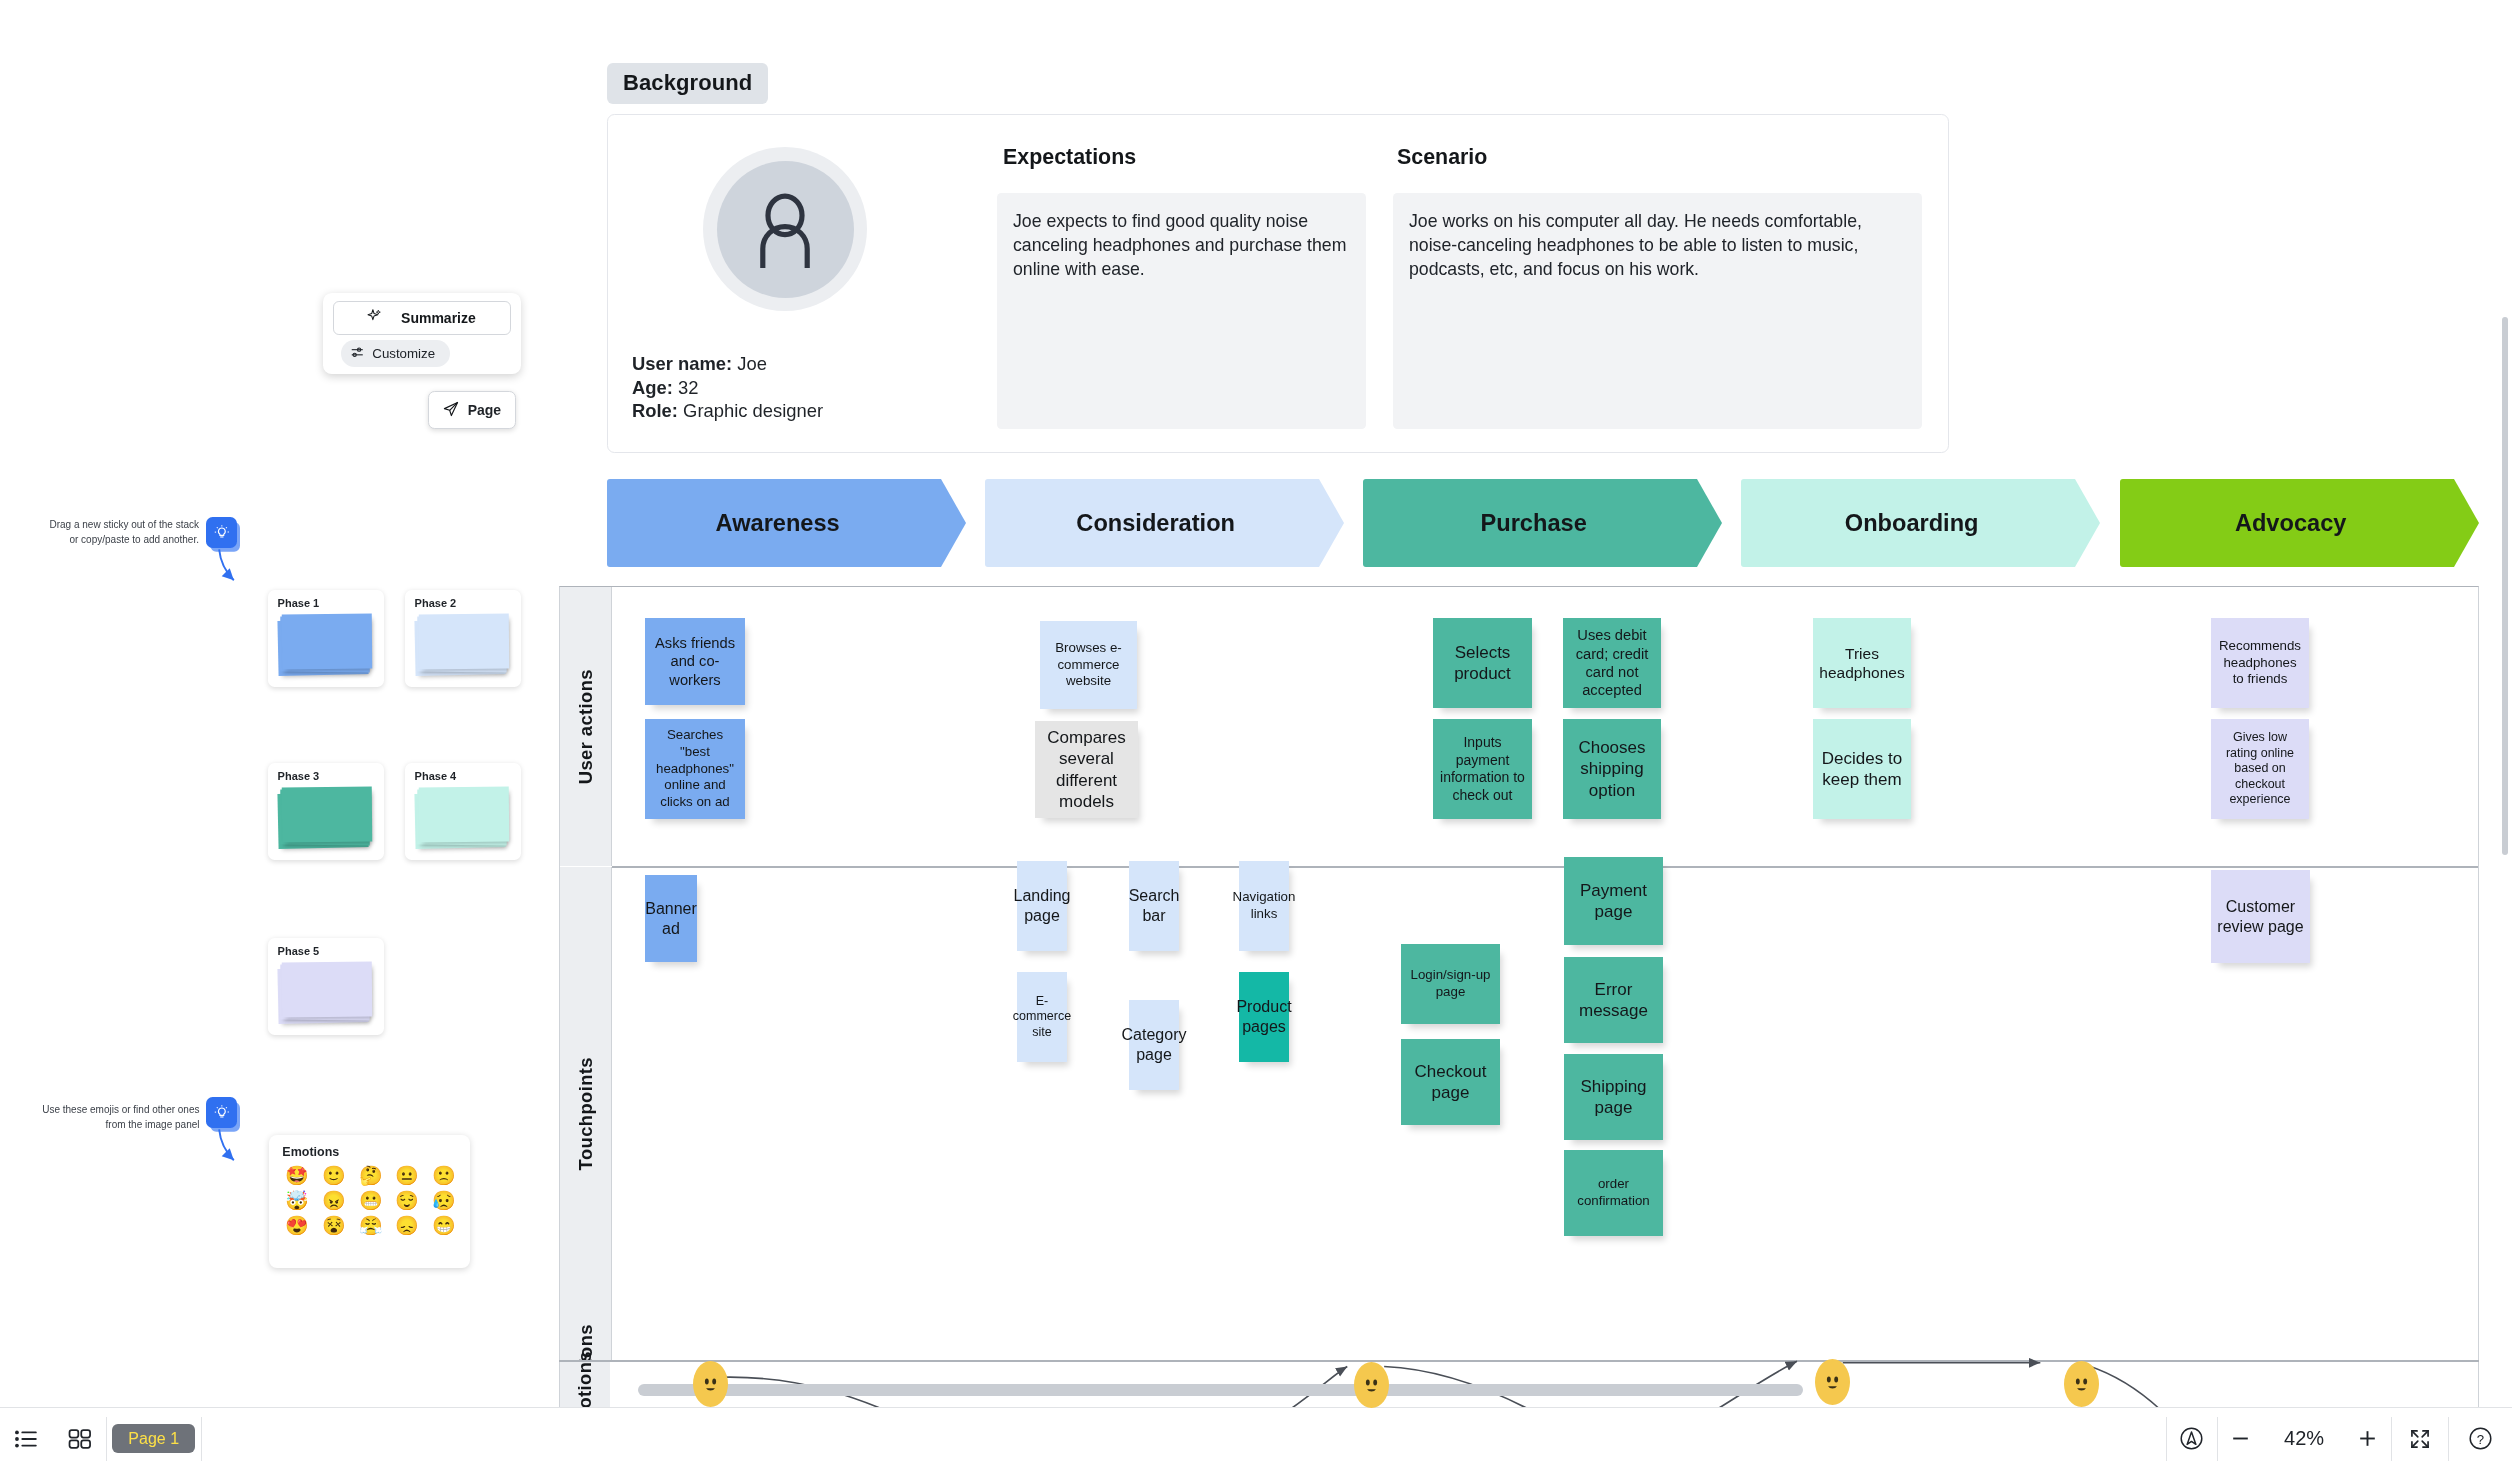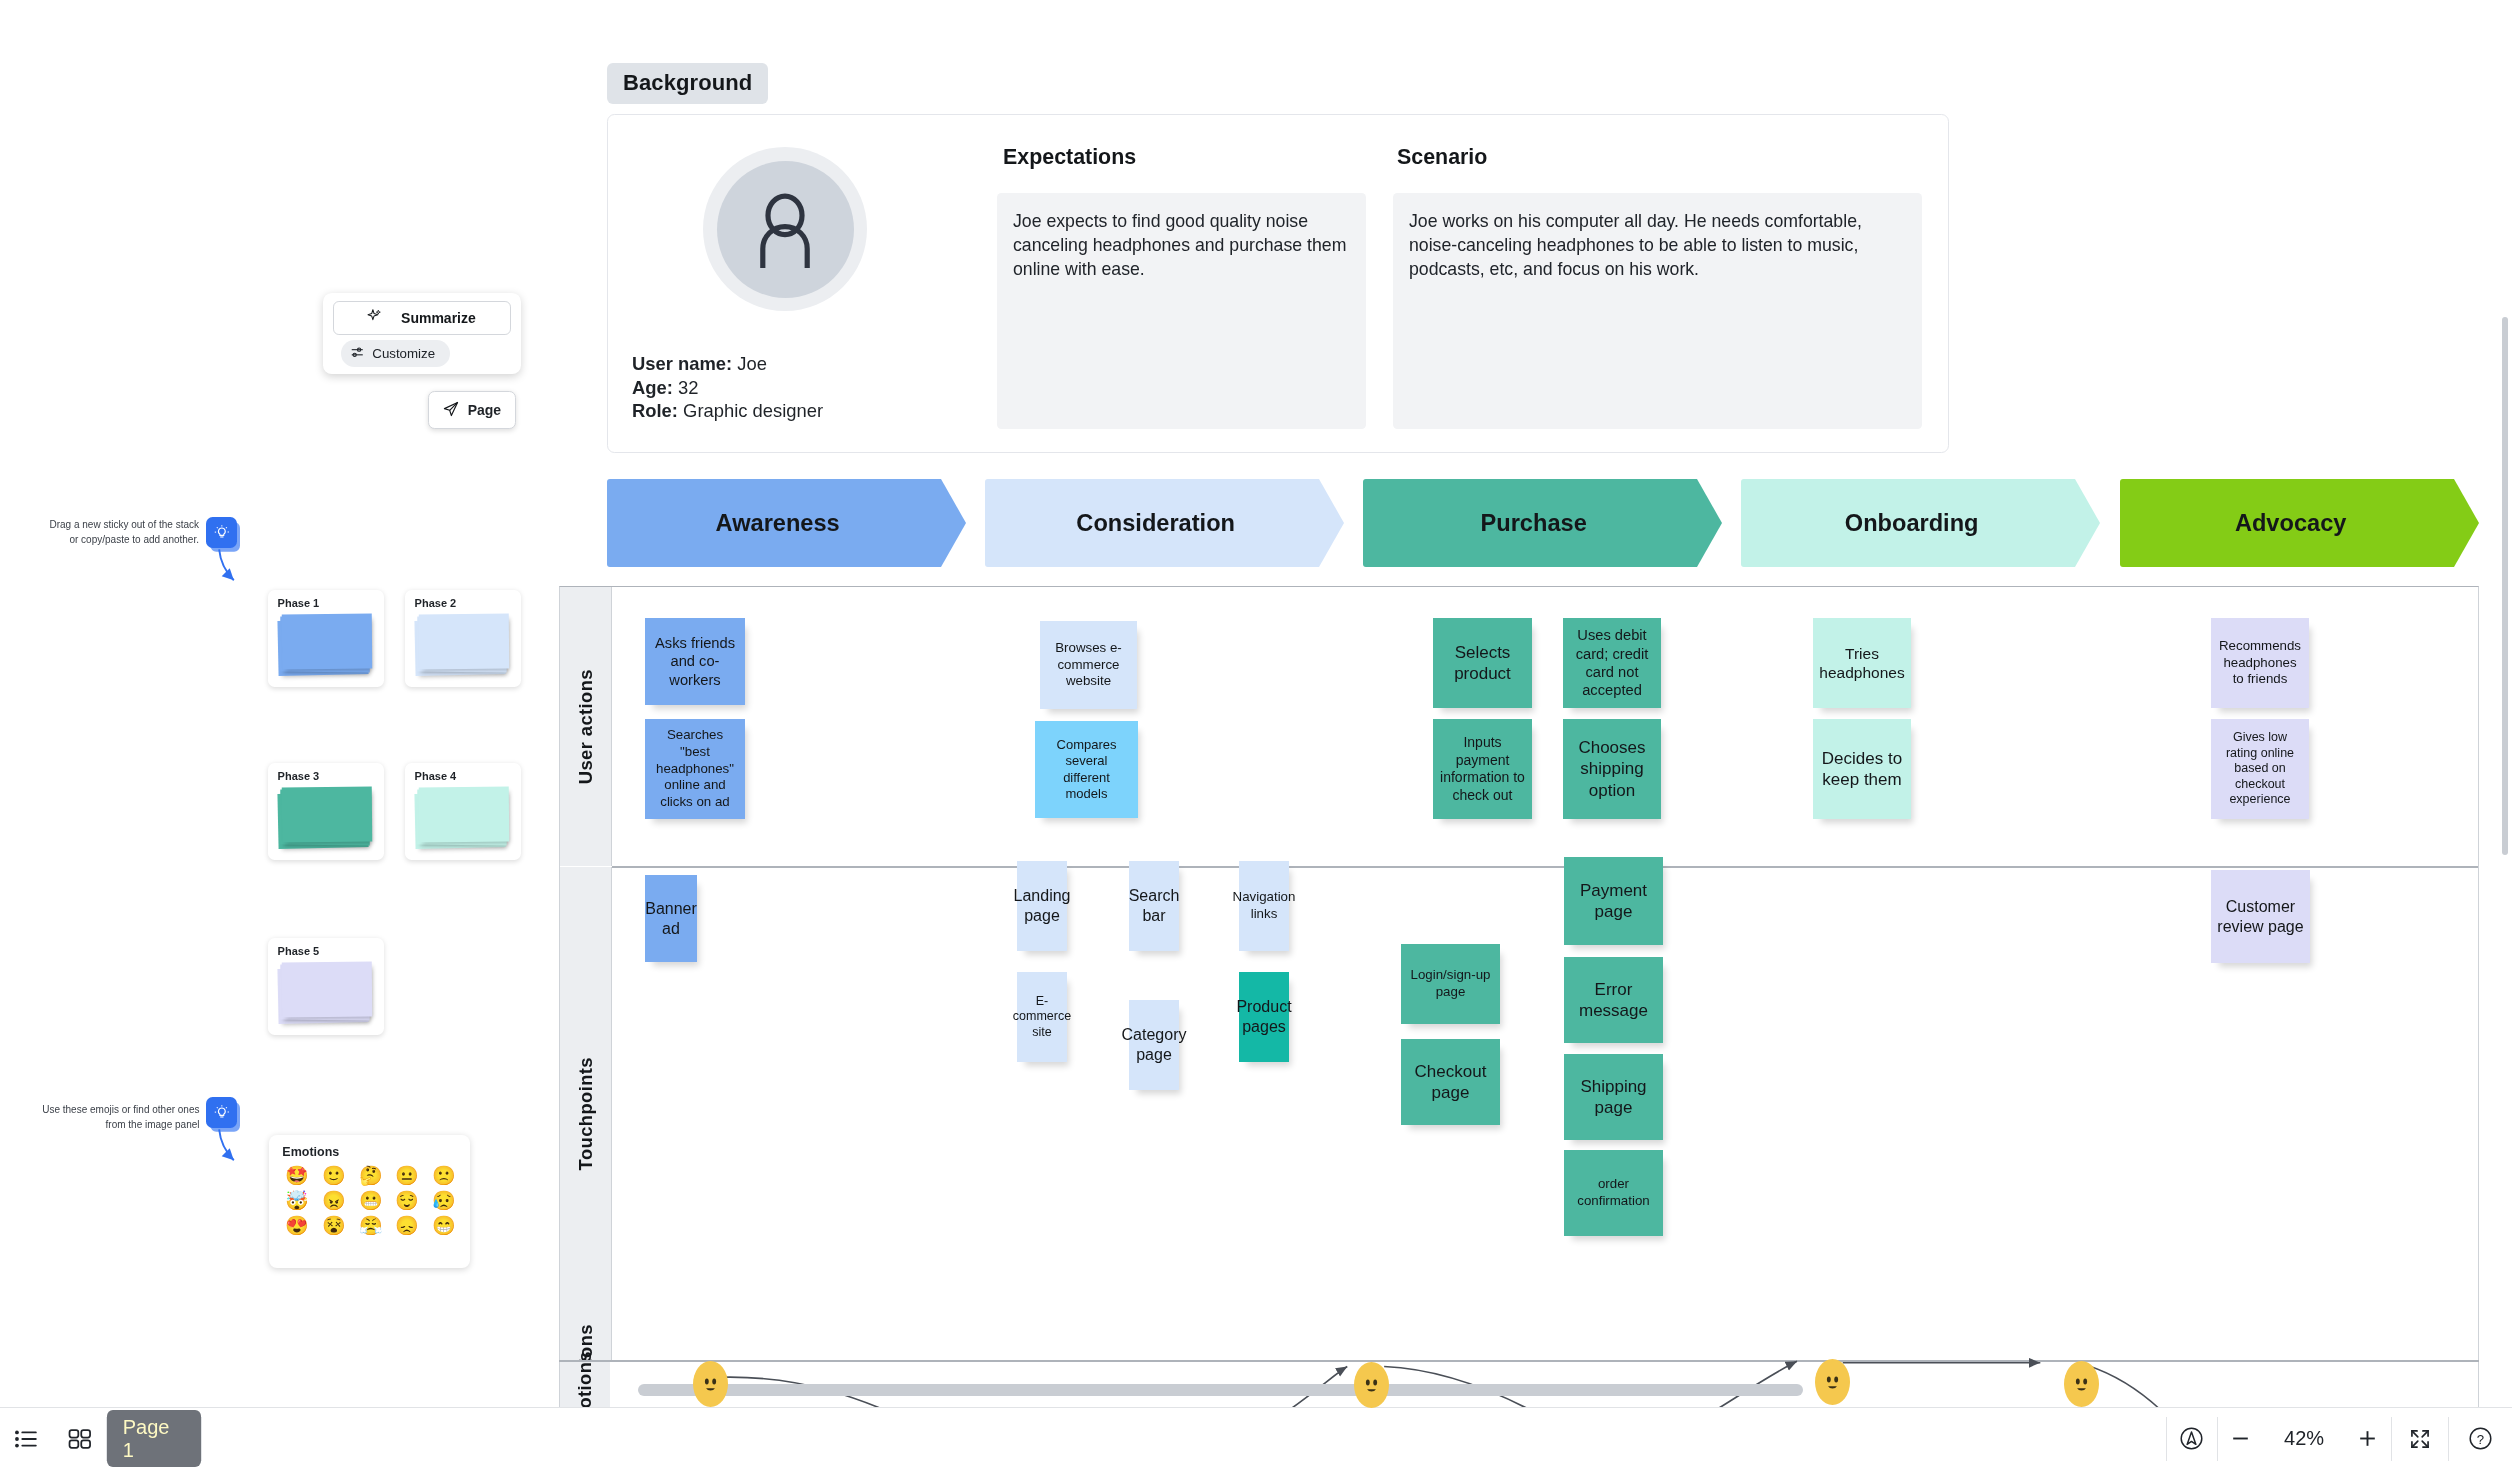--- a/index.html
+++ b/index.html
@@ -136,22 +136,22 @@
 
   
   #bottom-bar {
     position:absolute; left:0; bottom:0; width:2512px; height:62px;
     background:#fff; border-top:0.7px solid #e1e3e6;
     display:flex; align-items:center;
   }
   .bb-item { display:flex; align-items:center; justify-content:center; height:62px; }
   .bb-sep { width:0.7px; height:44px; background:#e1e3e6; }
   #page-chip {
-    background:#6e7279; color:#fef9c3; border-radius:5.9px;
-    padding:5.2px 16px; font-size:20px;
+    background:#6e7279; color:#fde047; border-radius:5.9px;
+    padding:5.2px 16px; font-size:16px;
   }
   #zoom-level { font-size:20px; color:#20242a; width:81px; text-align:center; }
 
   
   #vscroll { position:absolute; right:3.7px; top:317px; width:6.6px; height:538px;
              background:#c9cdd3; border-radius:3.7px; }
   #hscroll { position:absolute; left:638px; bottom:73px; width:1165px; height:12.5px;
              background:#c9cdd3; border-radius:6.6px; }
 
   .emo-face {
@@ -458,21 +458,21 @@
   </div>
 <div class="sticky" style="left: 645px; top: 618px; width: 100px; height: 87px; background: rgb(122, 171, 240); font-size: 14.7px;">
       <span>Asks friends and co-workers</span>
     </div>
     <div class="sticky" style="left: 645px; top: 719px; width: 100px; height: 100px; background: rgb(122, 171, 240); font-size: 13.3px;">
       <span>Searches "best headphones" online and clicks on ad</span>
     </div>
     <div class="sticky" style="left: 1040px; top: 621px; width: 97px; height: 88px; background: rgb(213, 229, 250); font-size: 13.3px;">
       <span>Browses e-commerce website</span>
     </div>
-    <div class="sticky" style="left: 1035px; top: 721px; width: 103px; height: 97px; background: #7dd3fc; font-size: 13px;">
+    <div class="sticky" style="left: 1035px; top: 721px; width: 103px; height: 97px; background: #e5e5e5; font-size: 17px;">
       <span>Compares several different models</span>
     </div>
     <div class="sticky" style="left: 1433px; top: 618px; width: 99px; height: 90px; background: rgb(77, 183, 160); font-size: 17px;">
       <span>Selects product</span>
     </div>
     <div class="sticky" style="left: 1563px; top: 618px; width: 98px; height: 90px; background: rgb(77, 183, 160); font-size: 14.7px;">
       <span>Uses debit card; credit card not accepted</span>
     </div>
     <div class="sticky" style="left: 1433px; top: 719px; width: 99px; height: 100px; background: rgb(77, 183, 160); font-size: 14px;">
       <span>Inputs payment information to check out</span>

